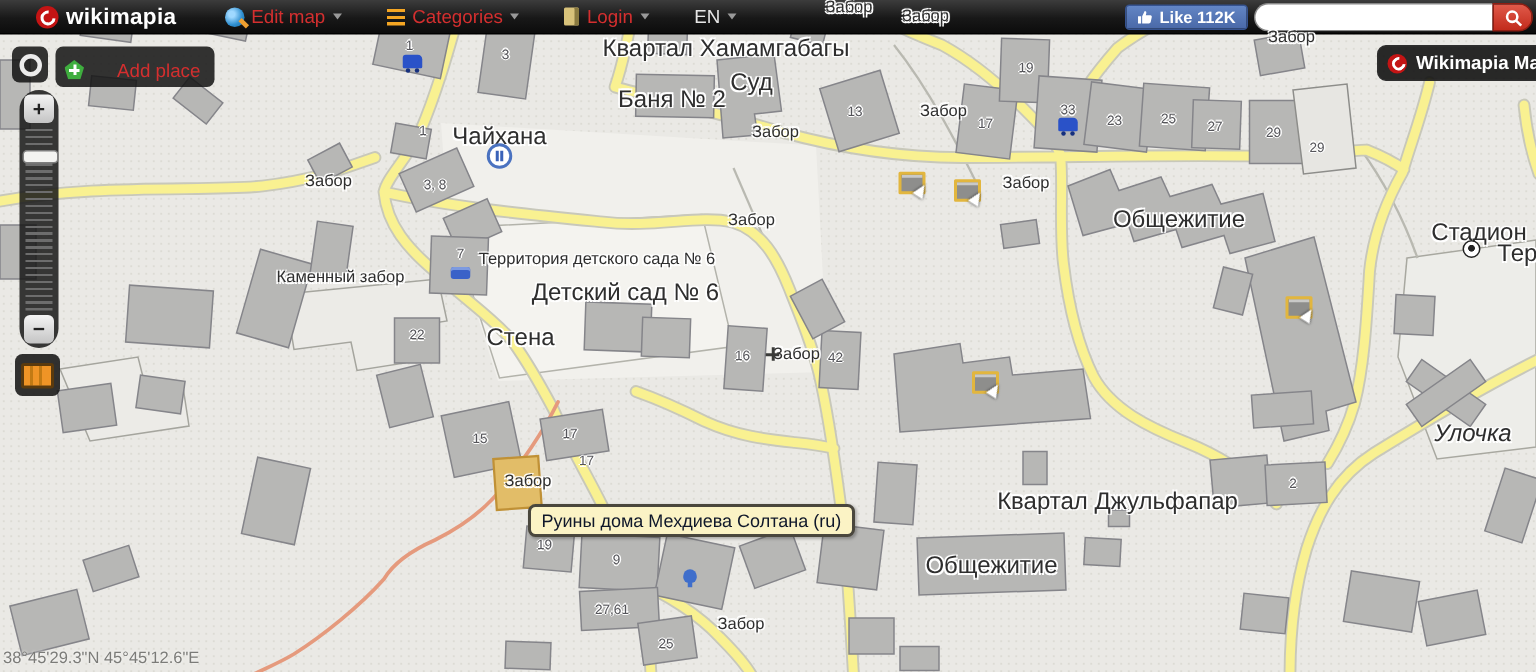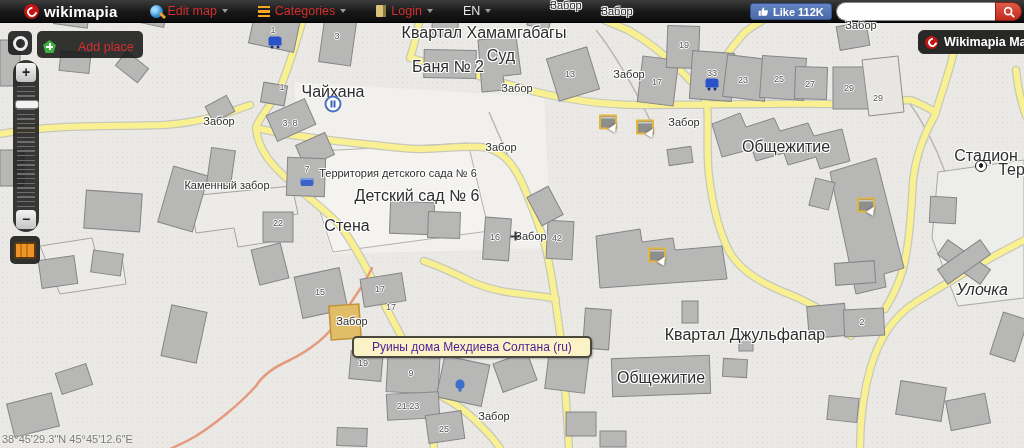--- a/index.html
+++ b/index.html
@@ -103,21 +103,21 @@
   #maptype-btn .mticon{width:18px;height:13px;background:#ef9426;border:2px solid #5a3a0e;border-radius:2px;
     background-image:linear-gradient(90deg,transparent 0 4px,#c27a14 4px 6px,transparent 6px 10px,#c27a14 10px 12px,transparent 12px);}
   
   #wm-map-btn{position:absolute;left:918px;top:30px;height:22px;z-index:10;background:rgba(12,12,12,.88);
     border:1px solid #2e2e2e;border-radius:6px;display:flex;align-items:center;gap:6px;padding:0 10px 0 6px;cursor:pointer;}
   #wm-map-btn .logo-circle{width:13px;height:13px;}
   #wm-map-btn .logo-circle::before{left:2.5px;top:2.5px;width:5px;height:5px;}
   #wm-map-btn .wm-label{color:#fff;font-size:12.5px;font-weight:bold;white-space:nowrap;}
   
   #tooltip{position:absolute;left:352px;top:336px;z-index:12;background:#fbf3c5;border:2px solid #4a473d;
-    border-radius:5px;padding:2px 18px;font-size:12px;color:#4c1d95;white-space:nowrap;box-shadow:1px 1px 2px rgba(0,0,0,.25);}
+    border-radius:5px;padding:2px 7px;font-size:12px;color:#0f172a;white-space:nowrap;box-shadow:1px 1px 2px rgba(0,0,0,.25);}
   
   #coords{position:absolute;left:2px;top:433px;z-index:7;font-size:11px;color:#7b7b78;
     text-shadow:0 0 2px #fff;}
 </style>
 </head>
 <body>
 
 <svg id="mapsvg" width="1024" height="448">
   <g>
     <path class="lreg" d="M294,82 L544,97 L552,248 L332,254 L299,150 Z"></path>
@@ -264,21 +264,21 @@
     <div class="bnum" style="left: 743px; top: 80px;">23</div>
     <div class="bnum" style="left: 779px; top: 79px;">25</div>
     <div class="bnum" style="left: 810px; top: 84px;">27</div>
     <div class="bnum" style="left: 849px; top: 88px;">29</div>
     <div class="bnum" style="left: 878px; top: 98px;">29</div>
     <div class="bnum" style="left: 495px; top: 237px;">16</div>
     <div class="bnum" style="left: 557px; top: 238px;">42</div>
     <div class="bnum" style="left: 862px; top: 322px;">2</div>
     <div class="bnum" style="left: 363px; top: 363px;">19</div>
     <div class="bnum" style="left: 411px; top: 373px;">9</div>
-    <div class="bnum" style="left: 408px; top: 406px;">21,23</div>
+    <div class="bnum" style="left: 408px; top: 406px;">27,61</div>
     <div class="bnum" style="left: 444px; top: 429px;">25</div>
   </div>
 <div class="icon-layer">
 
 <div class="micon photo" style="left: 608px; top: 122px;"></div>
     <div class="micon photo" style="left: 645px; top: 127px;"></div>
     <div class="micon photo" style="left: 657px; top: 255px;"></div>
     <div class="micon photo" style="left: 866px; top: 205px;"></div>
     <div class="micon rest" style="left: 333px; top: 104px;"></div>
     <div class="micon cart" style="left: 275px; top: 41px;"></div>

